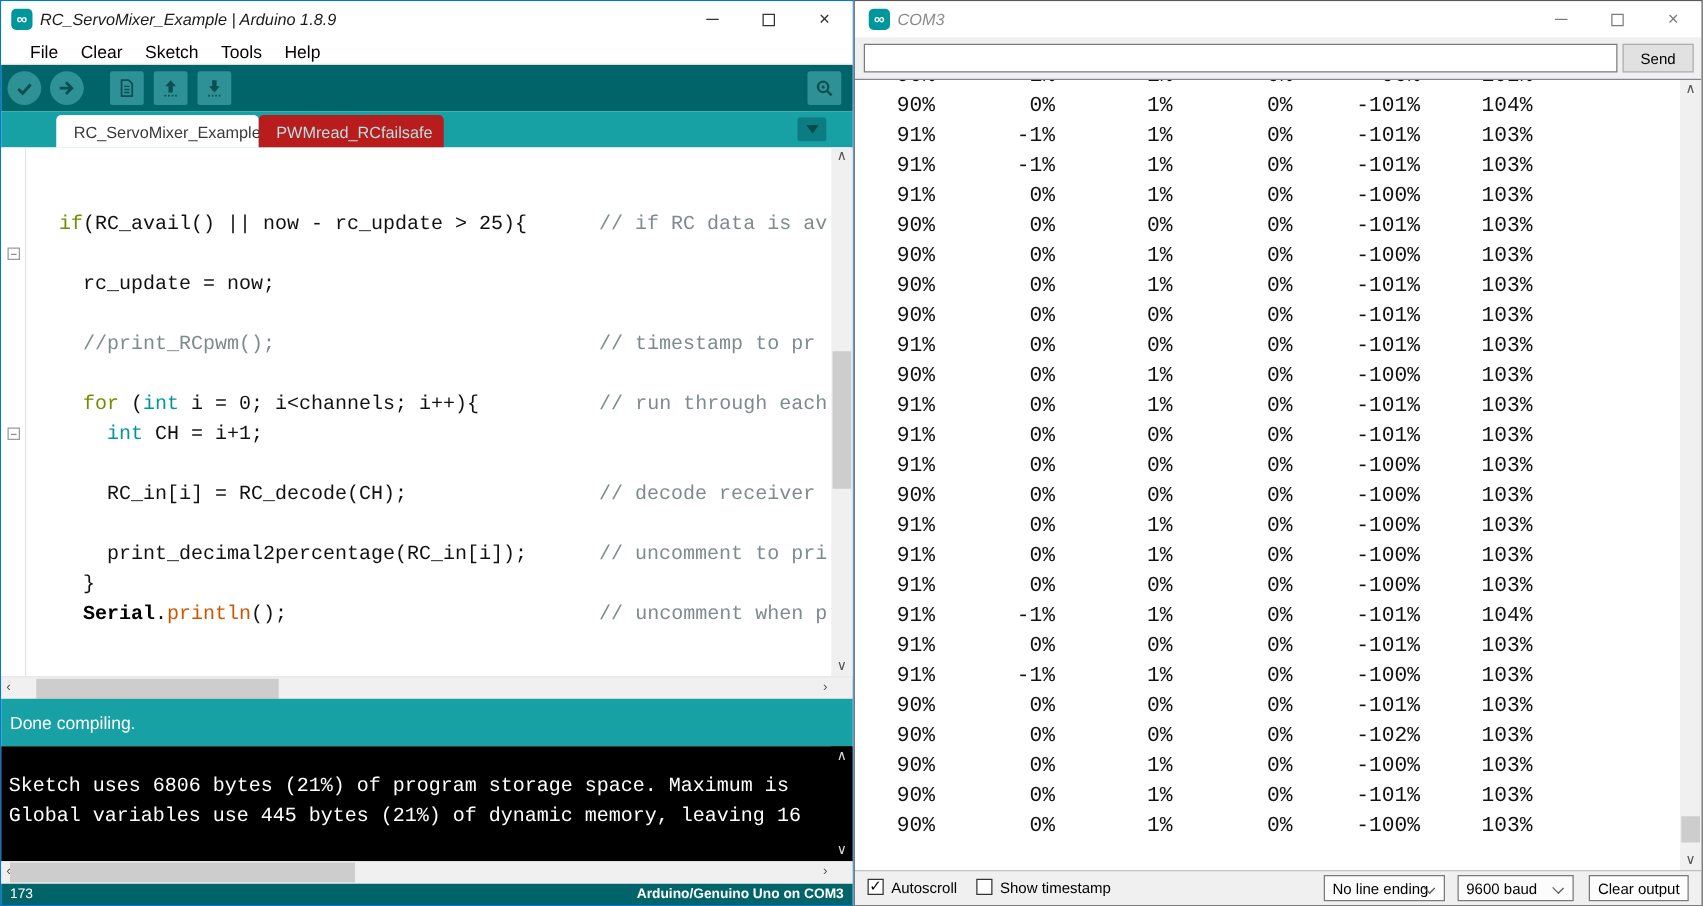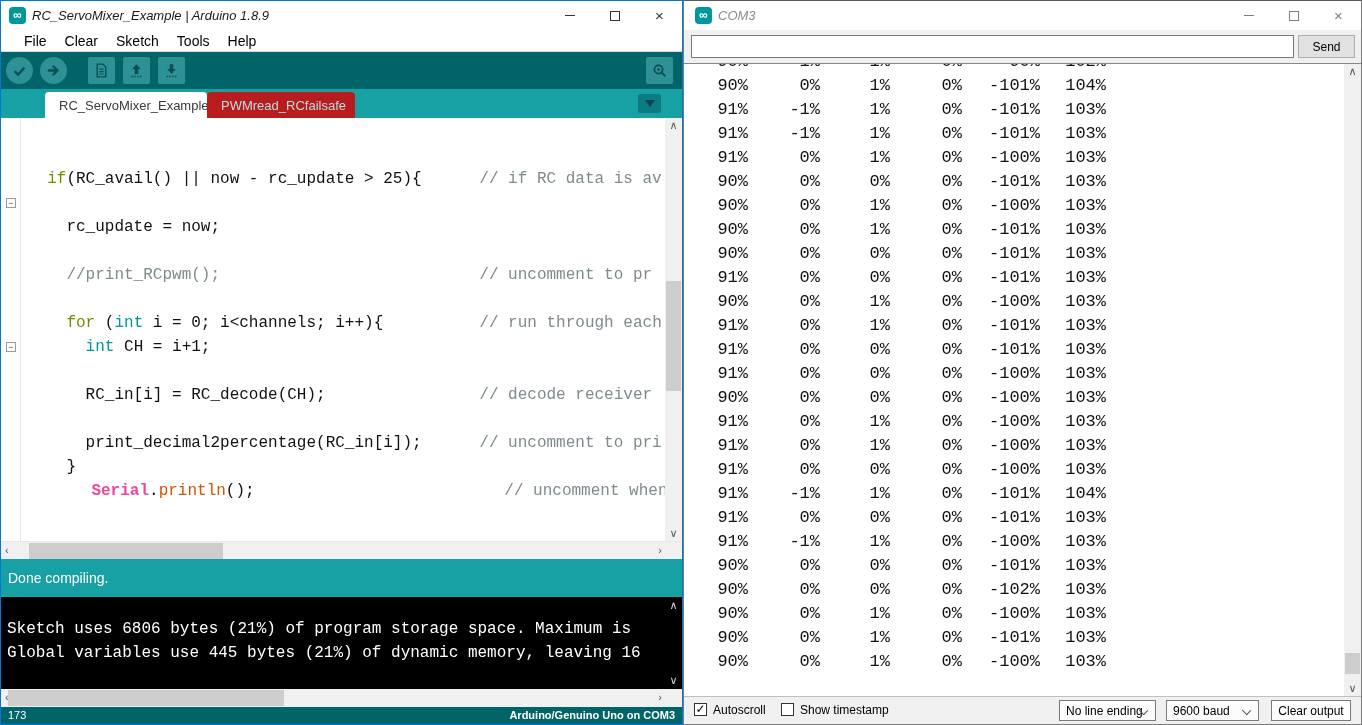--- a/index.html
+++ b/index.html
@@ -50,21 +50,21 @@
   .gutter { position:absolute; left:0; top:0; bottom:0; width:20px; background:#fff; border-right:1px solid #e6e6e6; }
   .fold { position:absolute; left:5px; width:10px; height:10px; border:1px solid #9a9a9a; background:#fff;
           color:#555; font-size:9px; line-height:8px; text-align:center; }
   .code { position:absolute; left:21px; top:0; right:17px; bottom:0; overflow:hidden; padding:25px 0 0 6px;
           font-family:"Liberation Mono", monospace; font-size:16px; line-height:24px; color:#000; }
   .cl { height:24px; white-space:pre; }
   .tp { color:#111; }
   .tk { color:#728E00; }
   .tt { color:#00979C; }
   .tf { color:#D35400; }
-  .ts { color:#ec4899; font-weight:bold;margin-left:25px; }
+  .ts { color:#000000; font-weight:bold; }
   .tc { color:#7E8B8D; }
 
   
   .sb-arrow { color:#555; font-size:11px; line-height:11px; text-align:center; }
   .vscroll { position:absolute; right:0; top:0; bottom:0; width:17px; background:#f0f0f0; }
   .vscroll .up { position:absolute; top:2px; left:0; right:0; }
   .vscroll .down { position:absolute; bottom:2px; left:0; right:0; }
   .vthumb { position:absolute; left:1px; width:15px; background:#cdcdcd; }
   .hscroll { position:absolute; left:0; right:0; background:#f0f0f0; height:18px; }
   .hscroll .left { position:absolute; left:4px; top:3px; }
@@ -94,21 +94,21 @@
   
   .sendrow { position:absolute; top:29px; left:0; right:0; height:33px; background:#f0f0f0; }
   .send-input { position:absolute; left:7px; top:5px; width:603px; height:23px; background:#fff; border:1px solid #7a7a7a;
                 font-size:13px; padding:0 5px; font-family:"Liberation Sans", sans-serif; }
   .send-btn { position:absolute; right:6px; top:5px; width:57px; height:23px; background:#e1e1e1; border:1px solid #adadad;
               font-size:12px; color:#000; display:flex; align-items:center; justify-content:center; }
   .dataarea { position:absolute; top:62px; left:0; right:0; height:633px; background:#fff;
               border-top:1px solid #828790; overflow:hidden; }
   .srows { position:absolute; left:0; top:-14px; right:17px; font-family:"Liberation Mono", monospace;
            font-size:17px; line-height:24px; color:#111; }
-  .srow { height:24px; display:flex; }
+  .srow { height:24px; display:flex;gap:24px; }
   .scol { display:inline-block; width:72px; text-align:right; white-space:pre; }
   .scol:nth-child(1) { width:64px; }
   .scol:nth-child(3) { width:70px; }
   .scol:nth-child(5) { width:78px; }
   .scol:nth-child(6) { width:66px; }
   .sm-v-thumb { bottom:22px; height:21px; }
 
   .bottombar { position:absolute; top:695px; left:0; right:0; height:28px; background:#f0f0f0; border-top:1px solid #c0c0c0; }
   .cbox { position:absolute; top:6px; width:13px; height:13px; background:#fff; border:1px solid #333;
           color:#000; font-size:12px; line-height:11px; text-align:center; }
@@ -202,21 +202,21 @@
       <div class="gutter" id="gutter">
           <div class="fold" style="top: 80px;">−</div>
           <div class="fold" style="top: 224px;">−</div>
         </div>
       <div class="code" id="code">
           <div class="cl"></div>
           <div class="cl"><span class="tp">  </span><span class="tk">if</span><span class="tp">(RC_avail() || now - rc_update &gt; 25){      </span><span class="tc">// if RC data is av</span></div>
           <div class="cl"></div>
           <div class="cl"><span class="tp">    rc_update = now;</span></div>
           <div class="cl"></div>
-          <div class="cl"><span class="tc">    //print_RCpwm();</span><span class="tp">                           </span><span class="tc">// uncomment to pr</span></div>
+          <div class="cl"><span class="tc">    //print_RCpwm();</span><span class="tp">                           </span><span class="tc">// timestamp to pr</span></div>
           <div class="cl"></div>
           <div class="cl"><span class="tp">    </span><span class="tk">for</span><span class="tp"> (</span><span class="tt">int</span><span class="tp"> i = 0; i&lt;channels; i++){          </span><span class="tc">// run through each</span></div>
           <div class="cl"><span class="tp">      </span><span class="tt">int</span><span class="tp"> CH = i+1;</span></div>
           <div class="cl"></div>
           <div class="cl"><span class="tp">      RC_in[i] = RC_decode(CH);                </span><span class="tc">// decode receiver</span></div>
           <div class="cl"></div>
           <div class="cl"><span class="tp">      print_decimal2percentage(RC_in[i]);      </span><span class="tc">// uncomment to pri</span></div>
           <div class="cl"><span class="tp">    }</span></div>
           <div class="cl"><span class="tp">    </span><span class="ts">Serial</span><span class="tp">.</span><span class="tf">println</span><span class="tp">();                          </span><span class="tc">// uncomment when p</span></div>
         </div>

